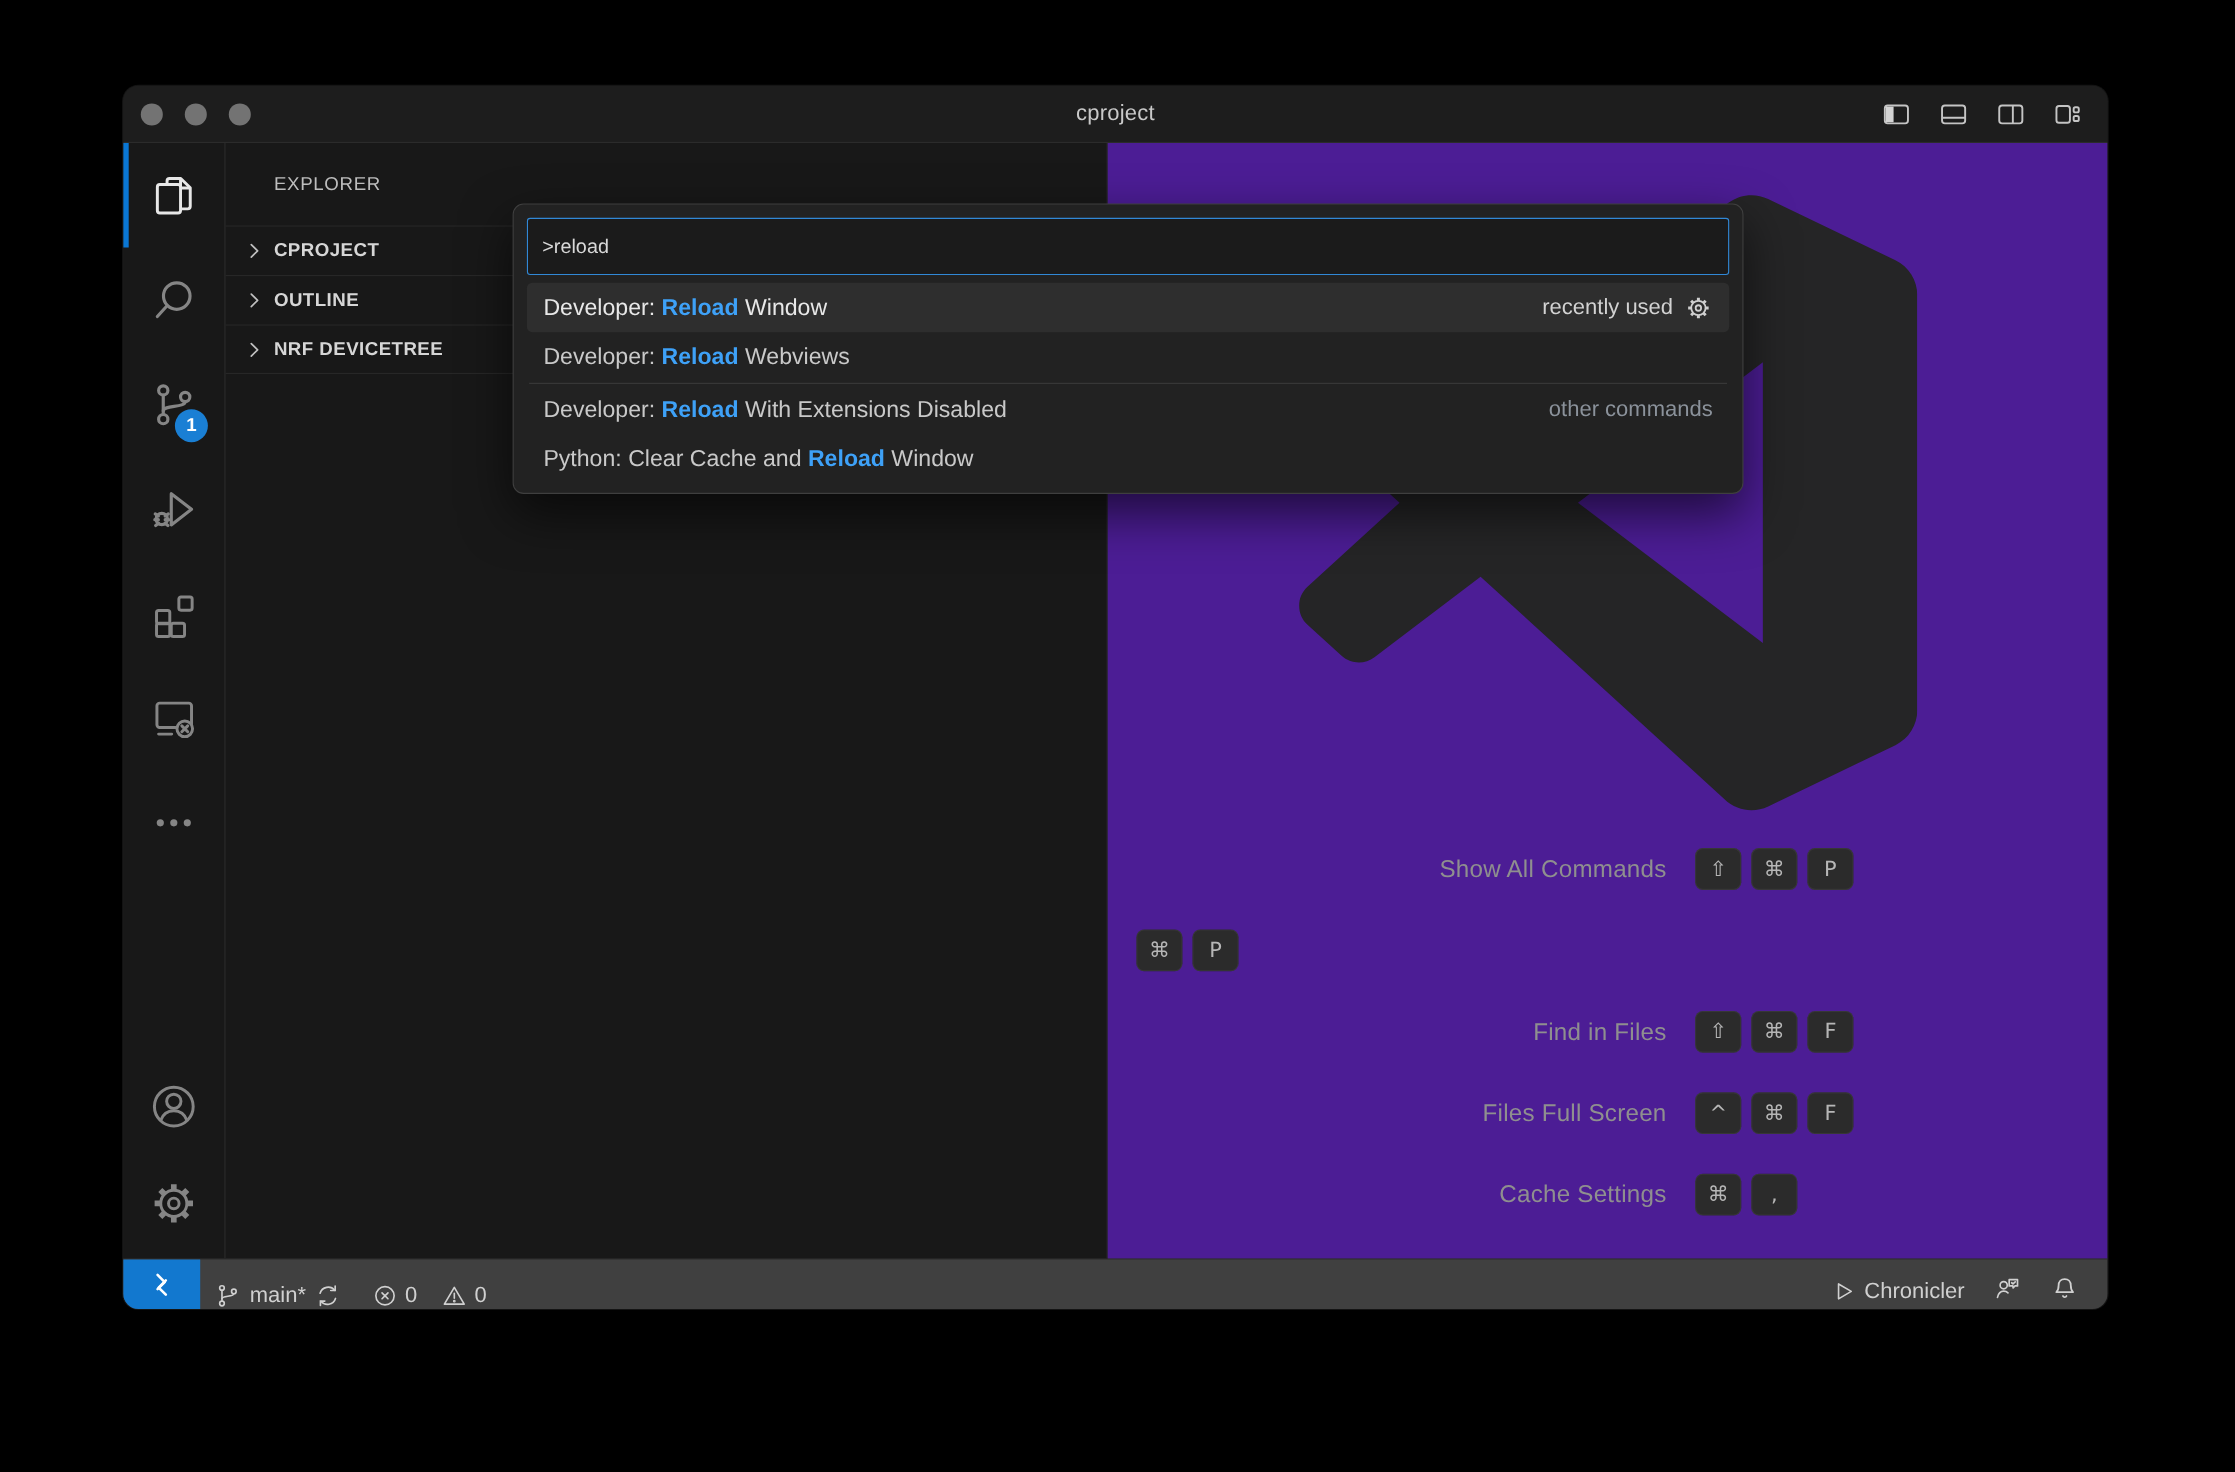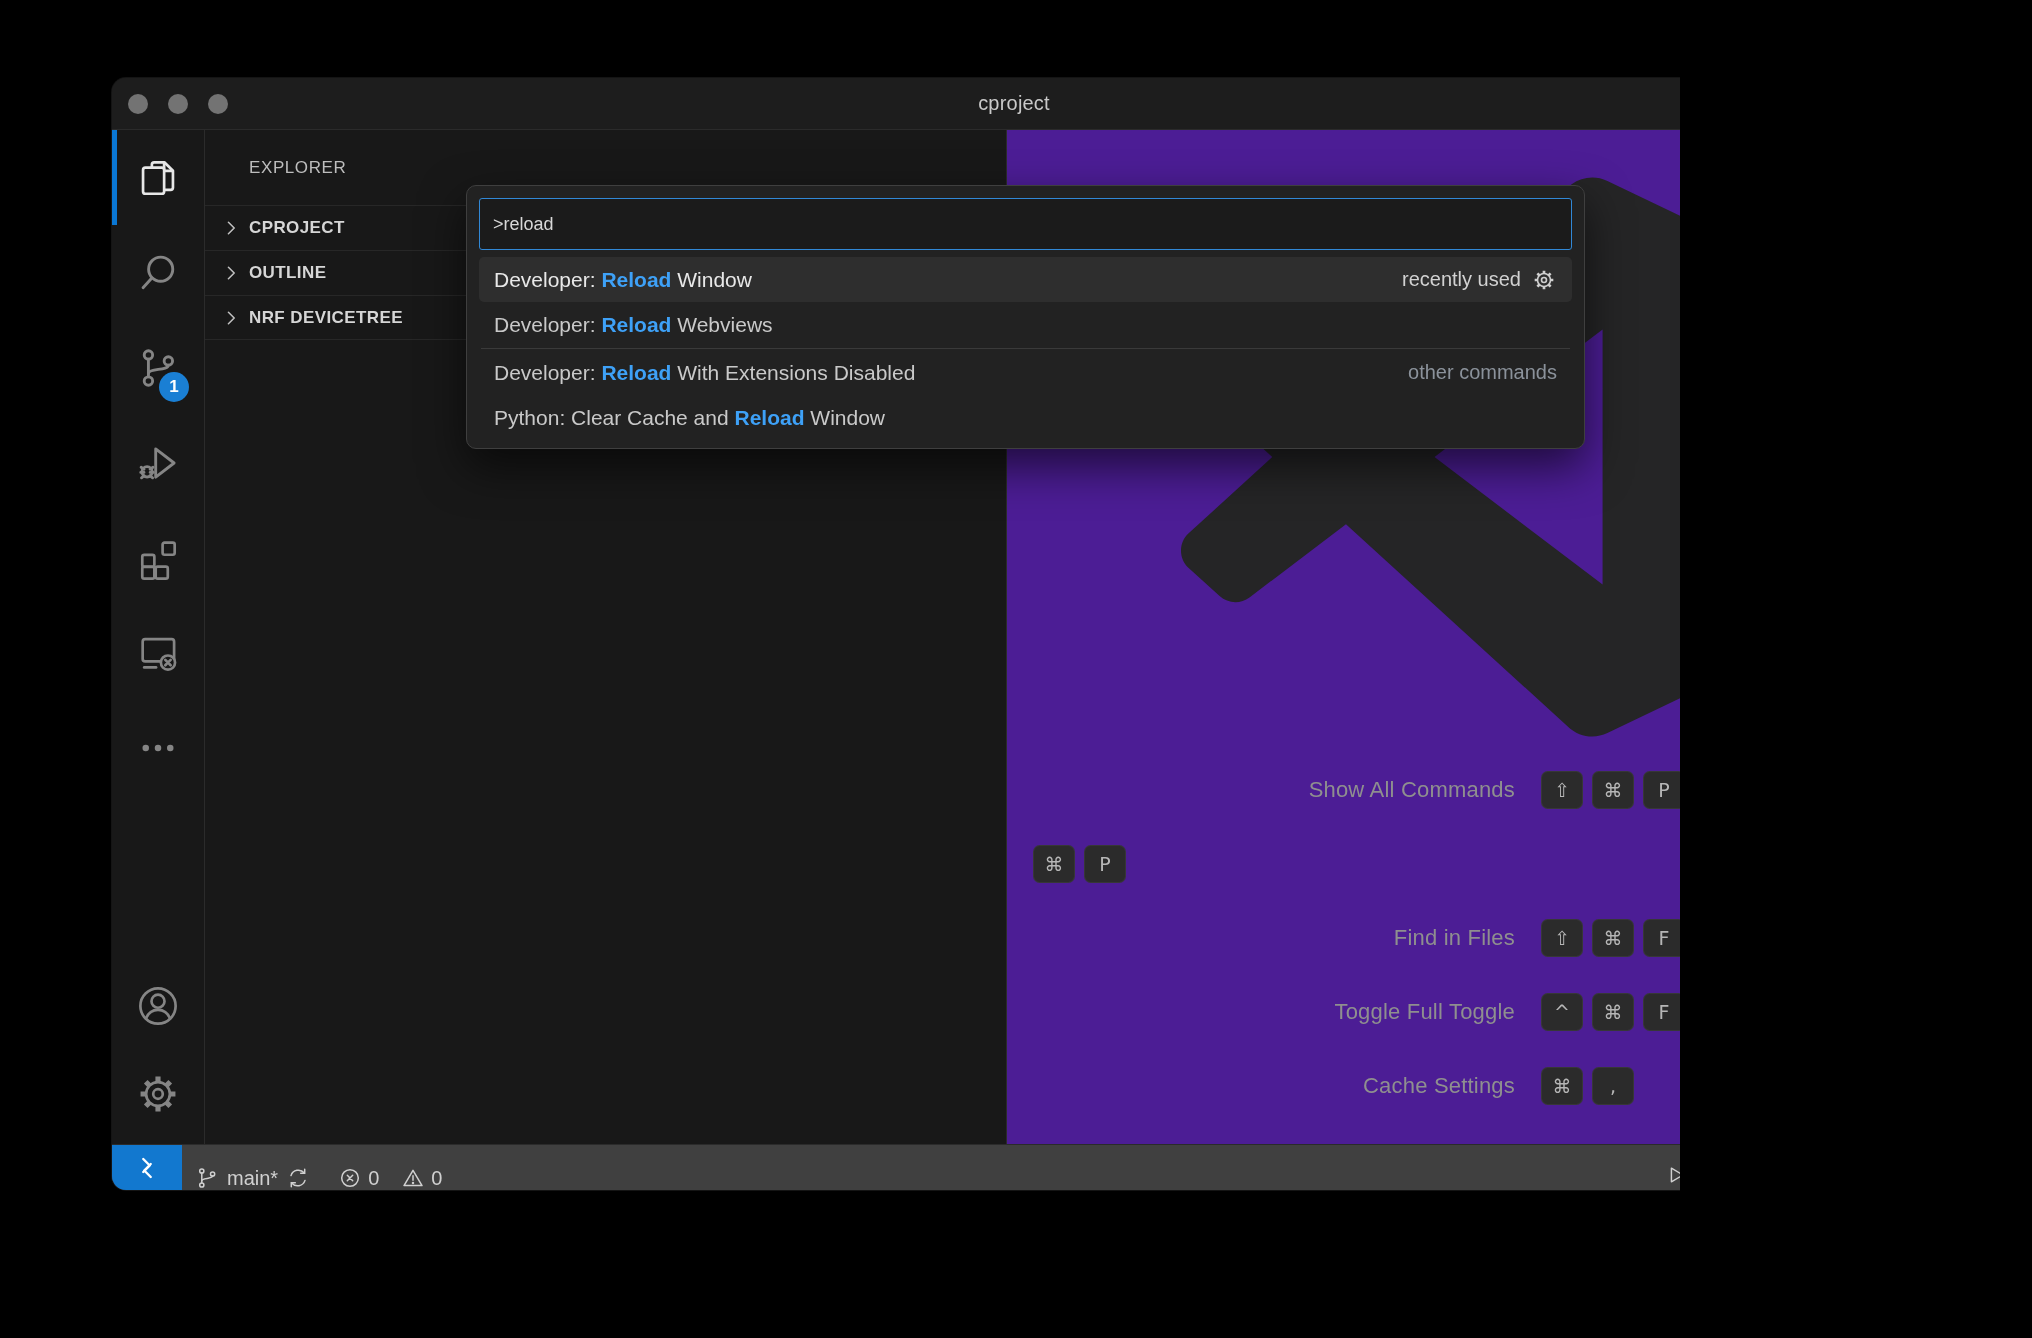--- a/index.html
+++ b/index.html
@@ -1,18 +1,18 @@
 <!DOCTYPE html>
 <html><head>
 <meta charset="utf-8">
 <style>
   * { margin:0; padding:0; box-sizing:border-box; }
   html,body { background:#000; }
   .screen {
-    position:relative; width:1680px; height:1338px; background:#000;
+    position:relative; width:2032px; height:1338px; background:#000;
     overflow:hidden; font-family:"Liberation Sans","DejaVu Sans",sans-serif;
     -webkit-font-smoothing:antialiased;
   }
   .window {
     position:absolute; left:112px; top:78px; width:1804px; height:1112px;
     background:#1f1f1f; border-radius:14px; overflow:hidden;
     box-shadow:0 0 0 1px rgba(255,255,255,.08), 0 30px 80px rgba(0,0,0,.8);
     display:flex; flex-direction:column;
   }
   
@@ -285,21 +285,21 @@
           </div>
           <div class="sc-row">
             <span class="sc-label">Find in Files</span>
             <span class="sc-keys">
               <span class="keycap">⇧</span>
               <span class="keycap">⌘</span>
               <span class="keycap">F</span>
             </span>
           </div>
           <div class="sc-row">
-            <span class="sc-label">Toggle Full Toggle</span>
+            <span class="sc-label">Files Full Screen</span>
             <span class="sc-keys">
               <span class="keycap">^</span>
               <span class="keycap">⌘</span>
               <span class="keycap">F</span>
             </span>
           </div>
           <div class="sc-row">
             <span class="sc-label">Cache Settings</span>
             <span class="sc-keys">
               <span class="keycap">⌘</span>

